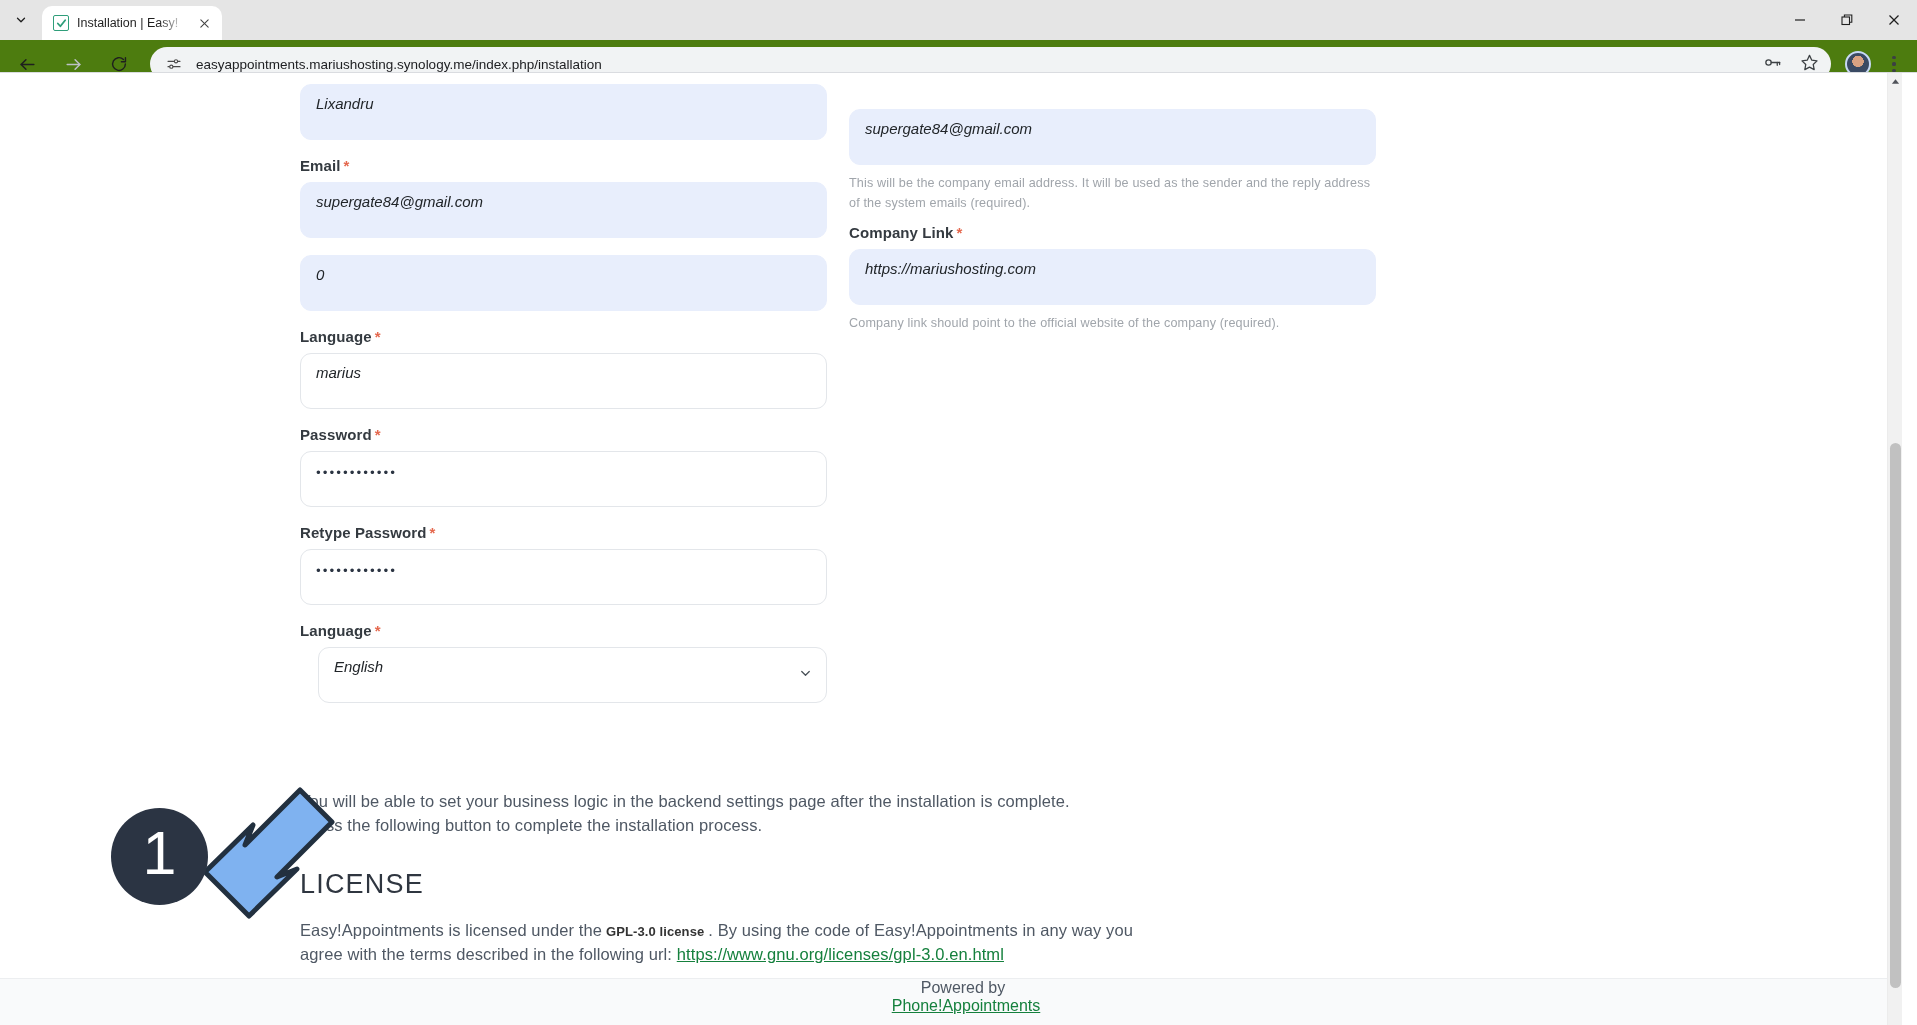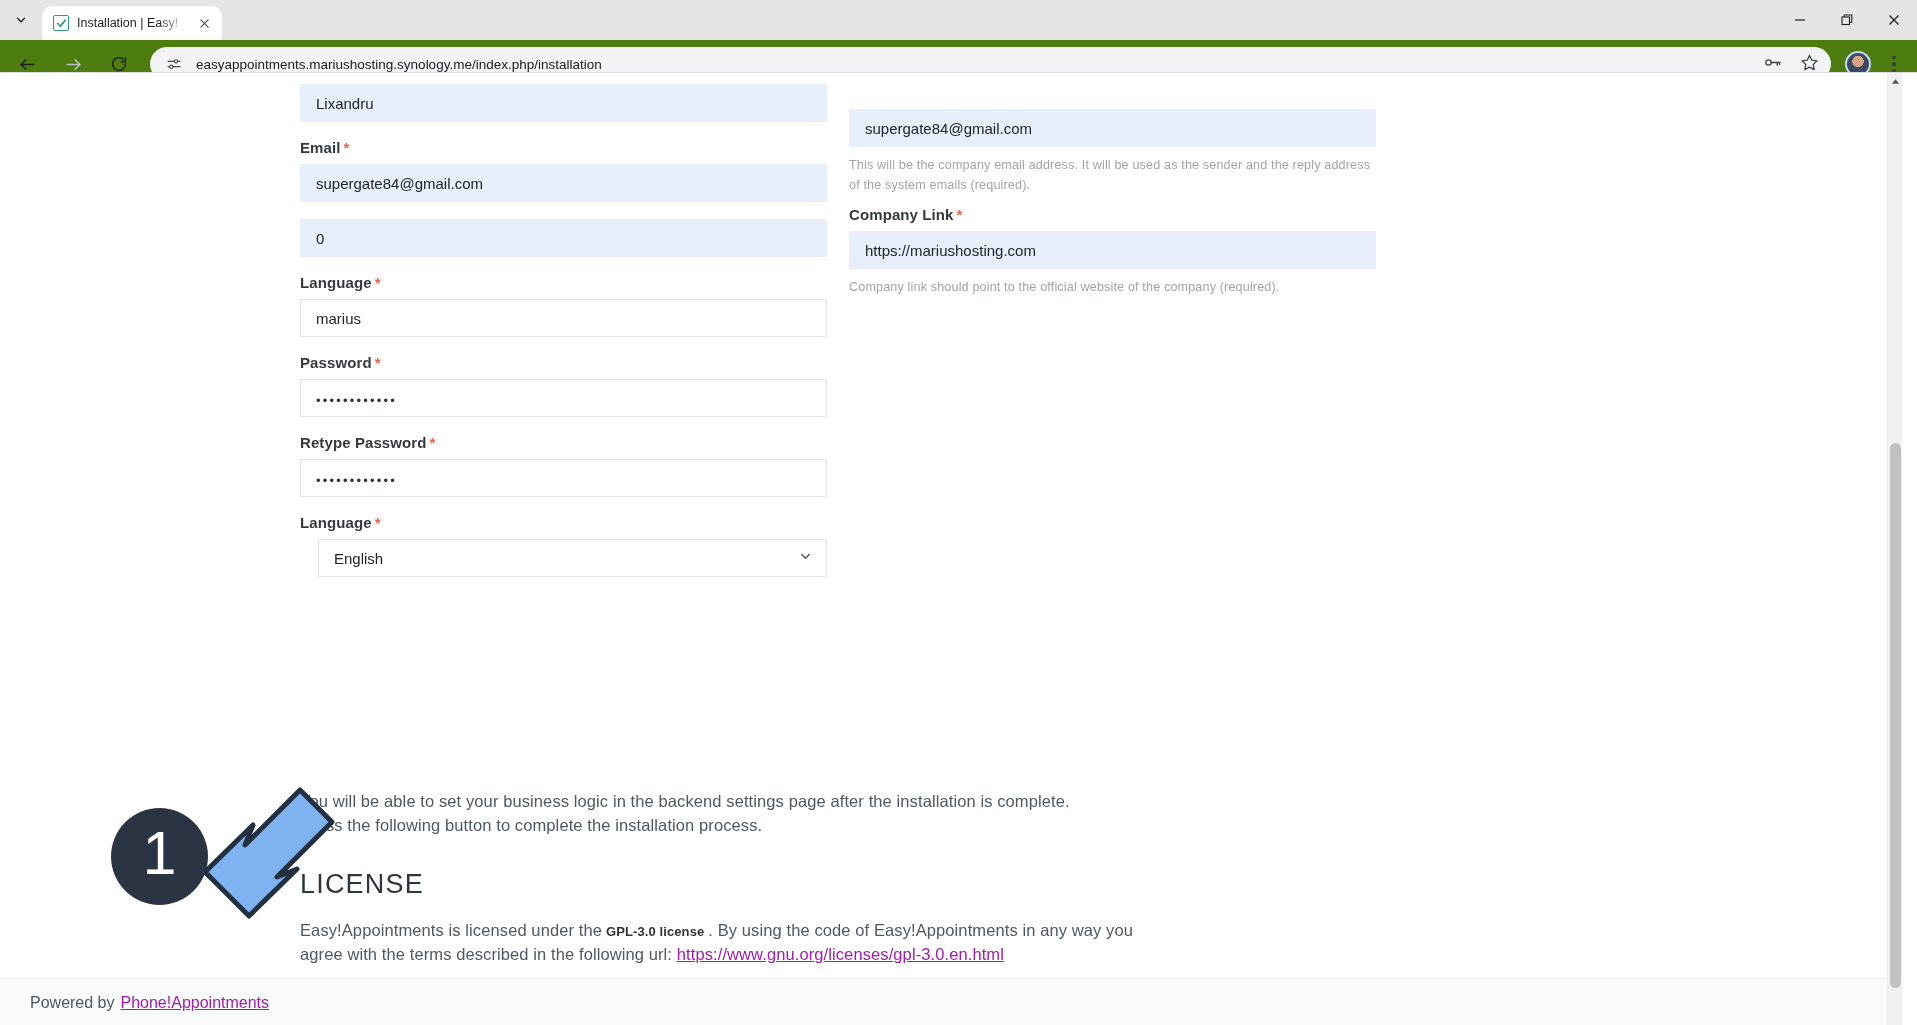--- a/index.html
+++ b/index.html
@@ -178,30 +178,31 @@
     font-weight: bold;
     color: #343a40;
     margin-bottom: 8px;
     letter-spacing: .1px;
   }
   label.field-label .req { color: #e5694f; font-weight: bold; margin-left: 3px; }
 
   .inp {
     display: block;
     width: 100%;
-    height: 38px;
-    border-radius: 0;
+    height: 56px;
+    border-radius: 11px;
     font-size: 15px;
     color: #212529;
     padding: 0 15px;
     line-height: 38px;
     border: 1px solid #e3e6ea;
     background: #ffffff;
     white-space: nowrap;
     overflow: hidden;
+    font-style: italic;
   }
   .inp.autofilled {
     background: #e8eefc;
     border-color: #e8eefc;
   }
   .inp.pw {
     letter-spacing: 2.2px;
     font-size: 13px;
     color: #2b3442;
     padding-top: 2px;
@@ -254,21 +255,21 @@
     width: 880px;
     letter-spacing: .1px;
   }
   .license-p .gpl {
     font-size: 13px;
     font-weight: bold;
     color: #333;
     padding: 0 4px;
   }
   .license-p a, .footer a {
-    color: #a21caf;
+    color: #15803d;
     text-decoration: underline;
   }
 
   .install-btn {
     position: absolute;
     left: 300px;
     top: 925px;
     height: 41px;
     background: #3a9b78;
     color: #ffffff;
@@ -288,20 +289,21 @@
     left: 0; bottom: 0;
     width: 1902px;
     height: 48px;
     background: #f9fafb;
     border-top: 1px solid #eceef0;
     display: flex;
     align-items: center;
     padding-left: 30px;
     font-size: 16px;
     color: #4f5864;
+    flex-direction: column;
   }
   .footer span { margin-right: 6px; }
 
   
   .scrollbar {
     position: absolute;
     right: 0; top: 0;
     width: 15px;
     height: 953px;
     background: #f1f1f1;

